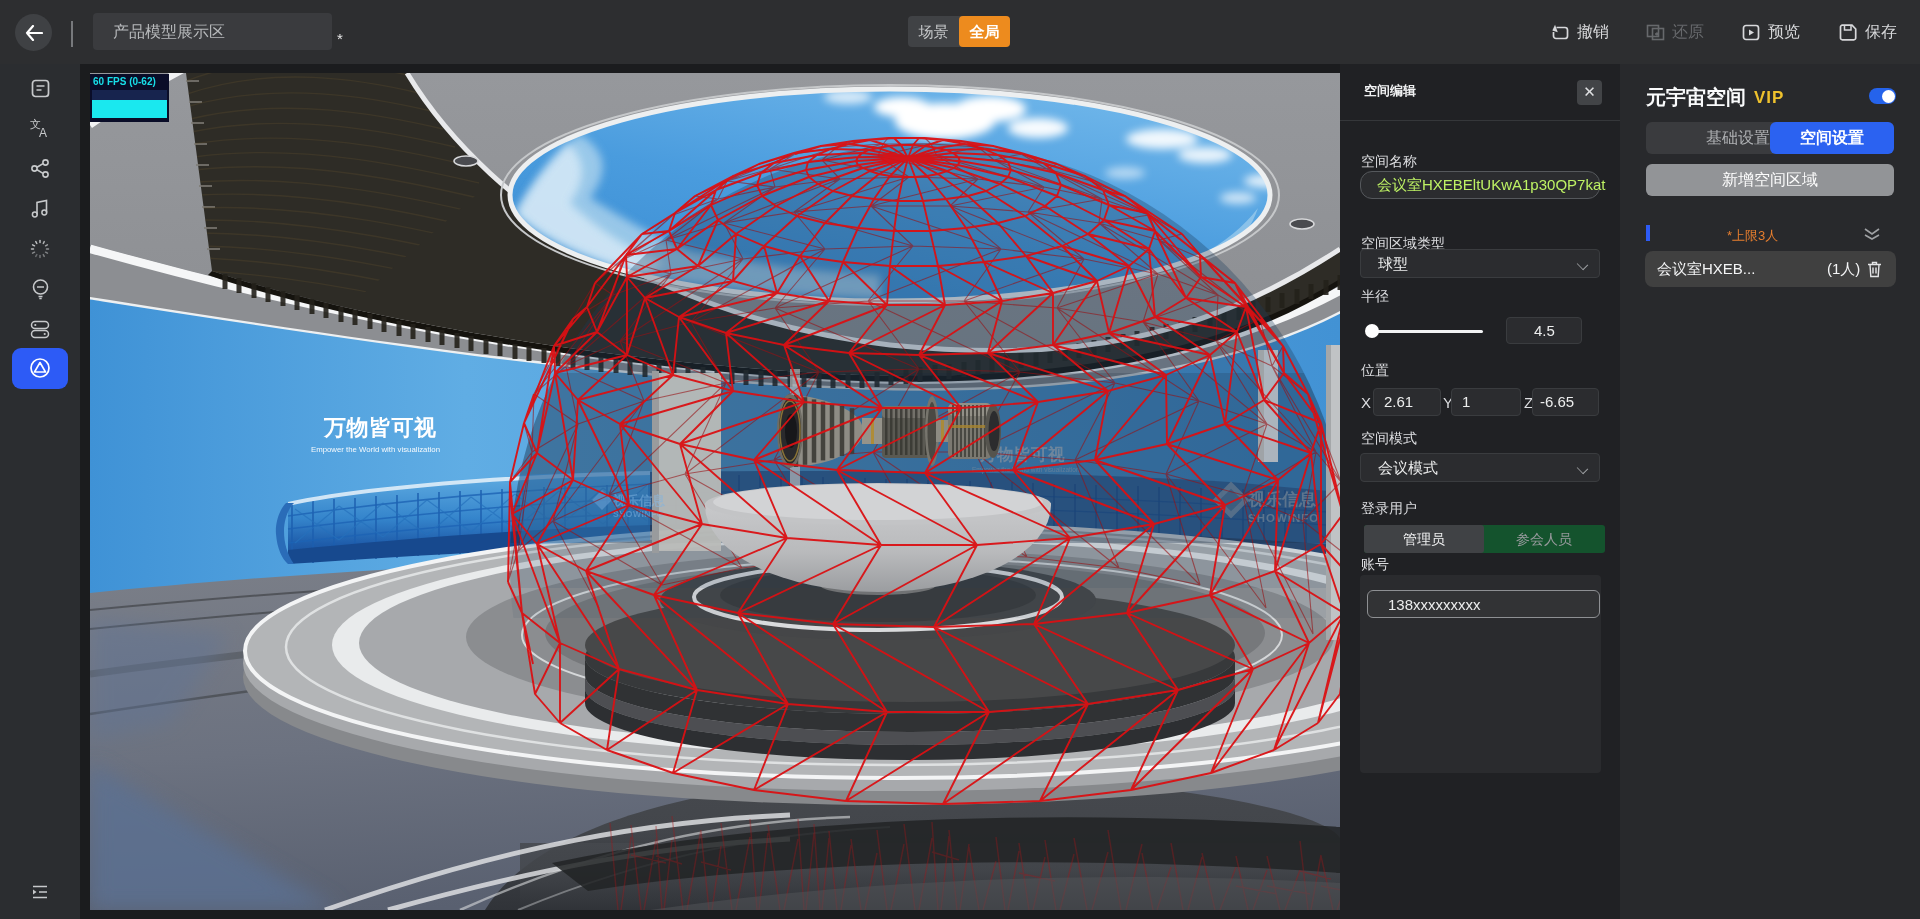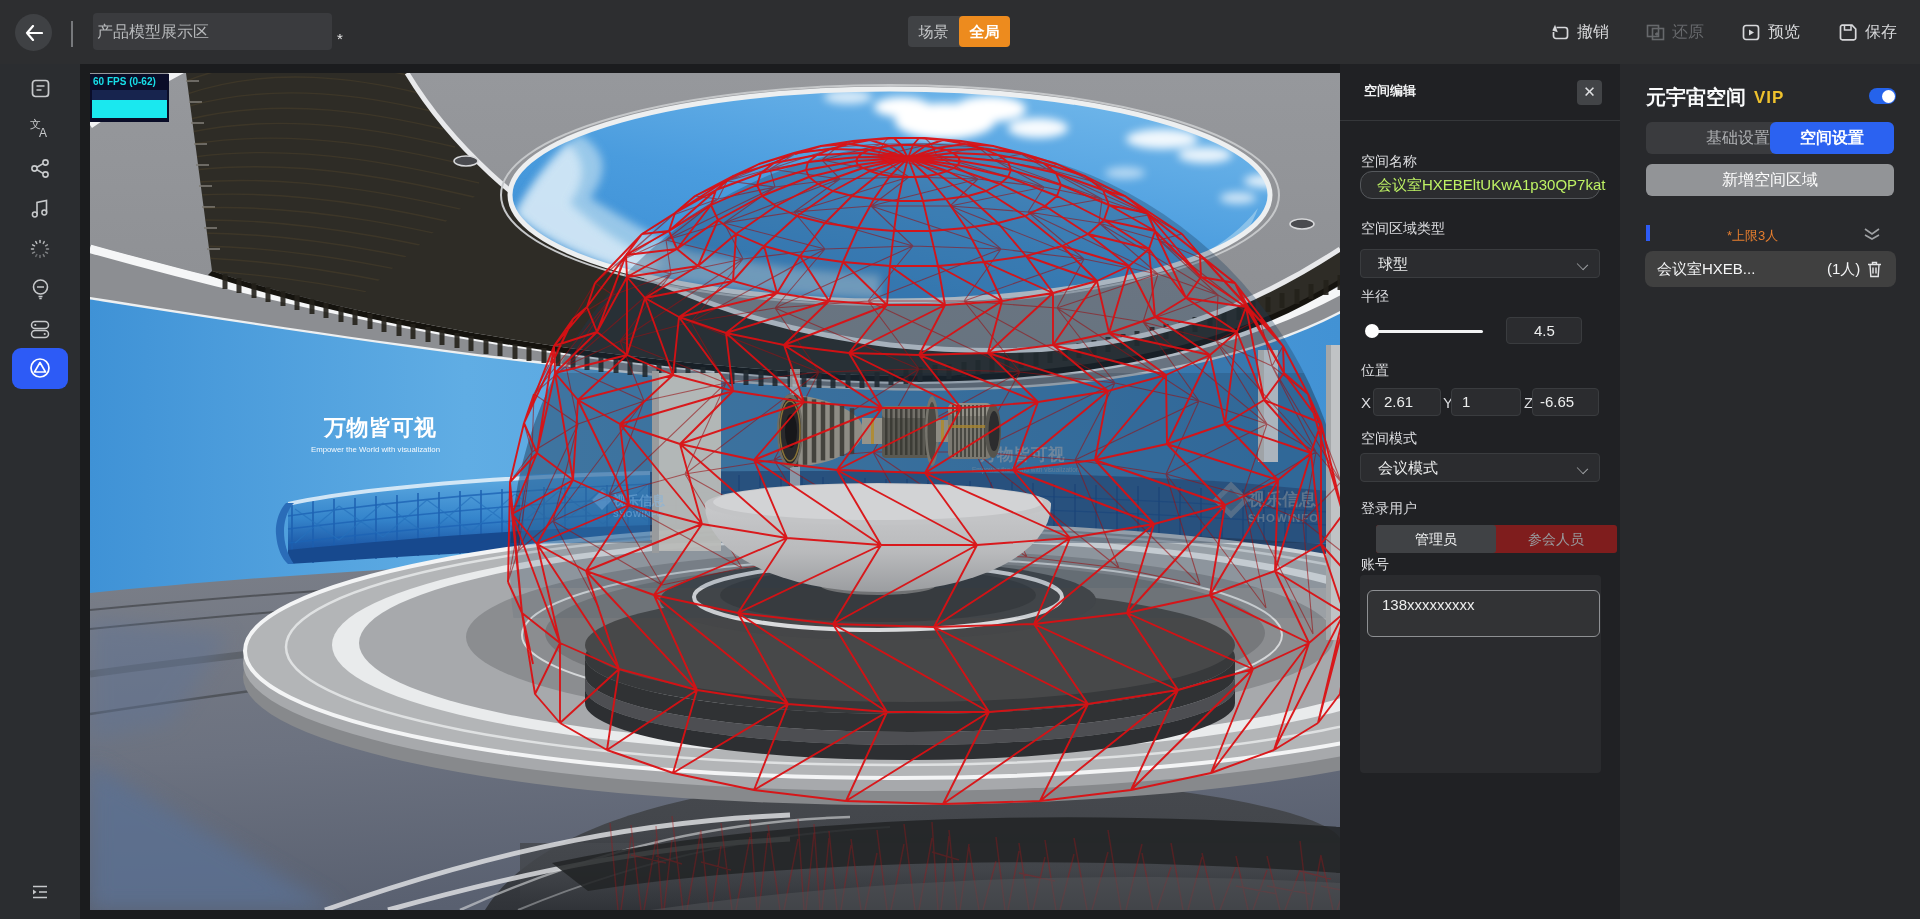--- a/index.html
+++ b/index.html
@@ -1,20 +1,20 @@
 <!DOCTYPE html>
 <html><head>
 <meta charset="utf-8">
 <style>
 * { margin:0; padding:0; box-sizing:border-box; }
 html,body { width:1920px; height:919px; overflow:hidden; background:#1b1c1e; font-family:"Liberation Sans",sans-serif; }
 .topbar { position:absolute; left:0; top:0; width:1920px; height:64px; background:#2d2e30; }
 .backbtn { position:absolute; left:15px; top:14px; width:37px; height:37px; border-radius:50%; background:#3f4144; color:#fff; text-align:center; line-height:35px; font-size:20px; }
 .cursorline { position:absolute; left:71px; top:21px; width:2px; height:26px; background:#77797c; }
-.nameinput { position:absolute; left:93px; top:13px; width:239px; height:37px; background:#3a3b3e; border-radius:4px; color:#b7b9bb; font-size:16px; line-height:37px; padding-left:4px; }
+.nameinput { position:absolute; left:93px; top:13px; width:239px; height:37px; background:#3a3b3e; border-radius:4px; color:#b7b9bb; font-size:16px; line-height:37px; padding-left:20px; }
 .star { position:absolute; left:337px; top:30px; color:#e8e8e8; font-size:15px; }
 .segwrap { position:absolute; left:908px; top:16px; height:31px; background:#404245; border-radius:4px; display:flex; }
 .seg { width:51px; height:31px; font-size:15px; color:#c6c8ca; text-align:center; line-height:31px; }
 .seg.on { background:#ed8b1e; color:#fff; border-radius:4px; font-weight:bold; }
 .tb-act { position:absolute; top:0; height:64px; display:flex; align-items:center; gap:7px; color:#d7d8da; font-size:16px; }
 .tb-act.dis { color:#67696c; }
 .tb-act svg { display:block; }
 .sidebar { position:absolute; left:0; top:64px; width:80px; height:855px; background:#2b2d30; }
 .sb-ico { position:absolute; left:0; width:80px; text-align:center; }
 .sb-active { position:absolute; left:12px; top:284px; width:56px; height:41px; background:#2d5bf6; border-radius:9px; }
@@ -25,25 +25,25 @@
 .p1-div { position:absolute; left:0; top:56px; width:280px; height:1px; background:#35373a; }
 .lbl { position:absolute; left:21px; font-size:14px; color:#dcdde0; }
 .inp { position:absolute; left:20px; width:240px; height:28px; background:#2b2c2f; border:1px solid #46484b; border-radius:12px; color:#bef264; font-size:15px; line-height:26px; padding-left:16px; white-space:nowrap; }
 .dd { position:absolute; left:20px; width:240px; height:29px; background:#2b2c2f; border:1px solid #3a3c3f; border-radius:4px; color:#eceded; font-size:15px; line-height:27px; padding-left:17px; }
 .dd:after { content:""; position:absolute; right:12px; top:10px; width:8px; height:8px; border-right:1.6px solid #9fa1a4; border-bottom:1.6px solid #9fa1a4; transform:rotate(45deg) scale(1,.8); }
 .sliderline { position:absolute; left:31px; top:266px; width:112px; height:3px; background:#f2f3f4; border-radius:2px; }
 .sliderknob { position:absolute; left:25px; top:260px; width:14px; height:14px; border-radius:50%; background:#fff; }
 .valbox { position:absolute; left:166px; top:253px; width:76px; height:27px; background:#2b2c2f; border:1px solid #3a3c3f; border-radius:4px; color:#eceded; font-size:15px; line-height:25px; padding-left:27px; }
 .poslbl { position:absolute; top:330px; font-size:15px; color:#dcdde0; }
 .posinp { position:absolute; top:324px; height:28px; background:#2b2c2f; border:1px solid #3a3c3f; border-radius:4px; color:#eceded; font-size:15px; line-height:26px; padding-left:10px; }
-.usertabs { position:absolute; left:36px; top:461px; width:241px; height:28px; background:#7f1d1d; display:flex; border-radius:3px; }
+.usertabs { position:absolute; left:24px; top:461px; width:241px; height:28px; background:#14532d; display:flex; border-radius:3px; }
 .utab { width:120px; text-align:center; line-height:28px; font-size:14px; color:#97999c; }
 .utab.on { background:#404245; color:#f0f1f2; border-radius:3px; }
 .acctwrap { position:absolute; left:20px; top:511px; width:241px; height:198px; background:#2a2b2e; border-radius:4px; }
-.acctinp { position:absolute; left:7px; top:15px; width:233px; height:47px; background:#323335; border:1px solid #8e9093; border-radius:6px; color:#eceded; font-size:15px; line-height:28px; padding-left:14px; }
+.acctinp { position:absolute; left:7px; top:15px; width:233px; height:28px; background:#323335; border:1px solid #8e9093; border-radius:6px; color:#eceded; font-size:15px; line-height:28px; padding-left:20px; }
 .p2-title { position:absolute; left:26px; top:20px; font-size:20px; font-weight:bold; color:#fafbfc; }
 .vip { position:absolute; left:134px; top:24px; font-size:17px; font-weight:bold; color:#eec12d; letter-spacing:1px; }
 .toggle { position:absolute; left:249px; top:24px; width:27px; height:16px; background:#2563eb; border-radius:8px; }
 .toggle:after { content:""; position:absolute; right:1.5px; top:1.5px; width:13px; height:13px; background:#fff; border-radius:50%; }
 .p2tabs { position:absolute; left:26px; top:58px; width:248px; height:32px; background:#3a3b3e; border-radius:6px; }
 .p2tab-on { position:absolute; left:124px; top:0; width:124px; height:32px; background:#2b62f1; border-radius:6px; color:#fff; font-weight:bold; font-size:16px; text-align:center; line-height:32px; }
 .p2tab-off { position:absolute; left:0; top:0; width:124px; height:32px; color:#aeb0b3; font-size:16px; text-align:right; line-height:32px; }
 .addbtn { position:absolute; left:26px; top:100px; width:248px; height:32px; background:#929497; border-radius:6px; color:#fdfdfd; font-size:16px; text-align:center; line-height:32px; }
 .listhead { position:absolute; left:26px; top:160px; width:248px; height:18px; }
 .bluebar { position:absolute; left:0; top:1px; width:4px; height:16px; background:#2d5bf6; }
@@ -396,21 +396,21 @@
         <rect x="2" y="27" width="75" height="18" fill="#1ae8ef"></rect>
       </g>
     </svg></div>
 
 <div class="panel1">
   <div class="p1-head">空间编辑</div>
   <div class="p1-close">✕</div>
   <div class="p1-div"></div>
   <div class="lbl" style="top:89px;">空间名称</div>
   <div class="inp" style="top:107px; border-color:#55585c;">会议室HXEBEltUKwA1p30QP7kat</div>
-  <div class="lbl" style="top:156px;">空间区域类型</div>
+  <div class="lbl" style="top:171px;">空间区域类型</div>
   <div class="dd" style="top:185px;">球型</div>
   <div class="lbl" style="top:224px;">半径</div>
   <div class="sliderline"></div>
   <div class="sliderknob"></div>
   <div class="valbox">4.5</div>
   <div class="lbl" style="top:298px;">位置</div>
   <div class="poslbl" style="left:21px;">X</div>
   <div class="posinp" style="left:33px; width:68px;">2.61</div>
   <div class="poslbl" style="left:103px;">Y</div>
   <div class="posinp" style="left:111px; width:70px;">1</div>

